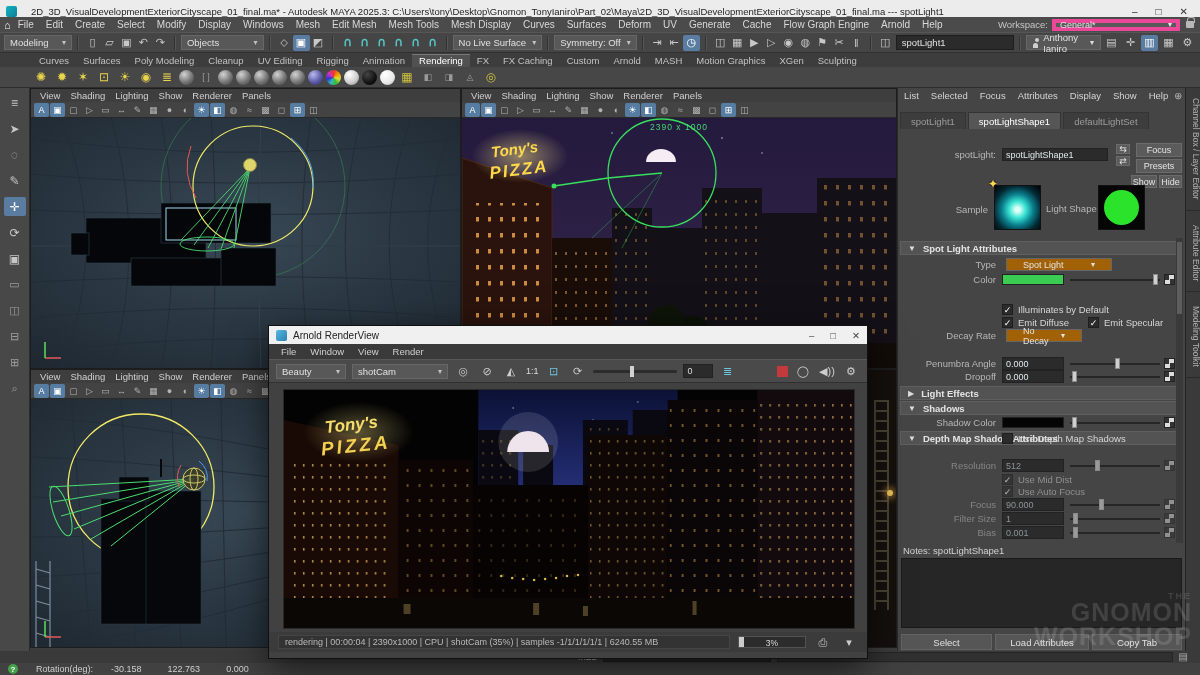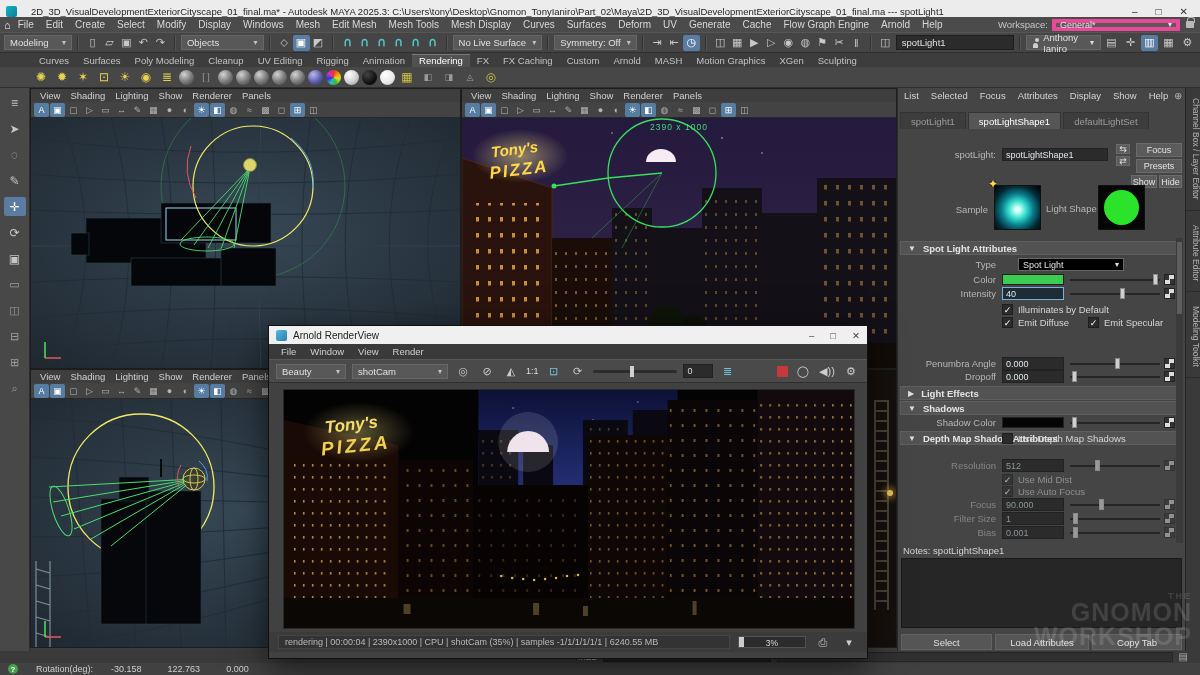--- a/index.html
+++ b/index.html
@@ -89,21 +89,21 @@
 .aemenu .mi{padding:0 6px}
 .pin{margin-left:auto;padding-right:8px;color:#bbb}
 .aetabs{position:absolute;left:2px;top:24px;display:flex}
 .atab{height:17px;padding:0 10px;background:#3d3d3d;color:#9c9c9c;font-size:9.5px;display:flex;align-items:center;margin-right:2px;border:1px solid #343434;border-bottom:none}
 .atab.active{background:#565656;color:#fff}
 .arow{position:absolute;left:0;width:288px;height:14px}
 .alabel{position:absolute;left:0;width:98px;text-align:right;color:#b6b6b6;font-size:9.5px;line-height:13px}
 .afield{position:absolute;left:104px;width:62px;height:13px;background:#2b2b2b;border:1px solid #222;color:#dfe8ea;font-size:9px;padding:0 3px;font-family:"Liberation Sans",sans-serif}
 .afield.focused{border:1px solid #7ab2dd;background:#1e2c36}
 .awide{width:106px}
-.acombo{position:absolute;left:120px;width:106px;height:13px;background:#000000;border:1px solid #666;color:#e2e2e2;font-size:9px;display:flex;align-items:center;justify-content:space-between;padding:0 4px}
+.acombo{position:absolute;left:108px;width:106px;height:13px;background:#a16207;border:1px solid #666;color:#e2e2e2;font-size:9px;display:flex;align-items:center;justify-content:space-between;padding:0 16px}
 .acombo::after{content:"▾";font-size:8px}
 .aslider{position:absolute;left:172px;width:90px;height:13px}
 .aslider .groove{position:absolute;left:0;right:0;top:6px;height:2px;background:#262626}
 .aslider .handle{position:absolute;top:1px;width:5px;height:11px;background:#cfcfcf;border:1px solid #8a8a8a}
 .mapbtn{position:absolute;left:266px;top:1px;width:11px;height:11px;background:conic-gradient(#ddd 0 25%,#333 0 50%,#ddd 0 75%,#333 0);border:1px solid #222}
 .chk{position:absolute;left:104px;top:1px;width:11px;height:11px;background:#2b2b2b;border:1px solid #1f1f1f;color:#fff;font-size:9px;line-height:10px;text-align:center}
 .chk.on::after{content:"✓"}
 .clab{position:absolute;left:120px;color:#d6d6d6;font-size:9.5px;line-height:13px}
 .sect{position:absolute;left:2px;width:279px;height:14px;background:#535353;border:1px solid #5f5f5f;display:flex;align-items:center;gap:7px;padding-left:7px;color:#e4e4e4;font-weight:bold;font-size:9.5px}
 .sect .tri{font-size:8px;color:#ddd;font-weight:normal}
@@ -770,38 +770,35 @@
   </div>
   <div class="arow" style="top:185px">
     <span class="alabel">Color</span>
     <span class="swatch" style="background:#3bcc54"></span>
     <span class="aslider">
         <i class="groove"></i>
         <i class="handle" style="left:92%"></i>
       </span>
     <span class="mapbtn"></span>
   </div>
-  <div class="arow" style="top:199px">
-    <span class="alabel">Intensity</span>
-    <input class="afield focused" value="40" style="">
-    <span class="aslider">
-        <i class="groove"></i>
-        <i class="handle" style="left:55%"></i>
-      </span>
-    <span class="mapbtn"></span>
-  </div>
   <div class="arow" style="top:215px">
     <span class="chk on"></span>
     <span class="clab">Illuminates by Default</span>
   </div>
   <div class="arow" style="top:228px">
     <span class="chk on"></span>
     <span class="clab">Emit Diffuse</span>
     <span class="chk on" style="left:190px"></span>
     <span class="clab" style="left:206px">Emit Specular</span>
+  </div>
+  <div class="arow" style="top:241px">
+    <span class="alabel">Decay Rate</span>
+    <span class="acombo" style="width:76px">
+        <span>No Decay</span>
+      </span>
   </div>
   <div class="arow" style="top:269px">
     <span class="alabel">Penumbra Angle</span>
     <input class="afield" value="0.000" style="">
     <span class="aslider">
         <i class="groove"></i>
         <i class="handle" style="left:50%"></i>
       </span>
     <span class="mapbtn"></span>
   </div>

